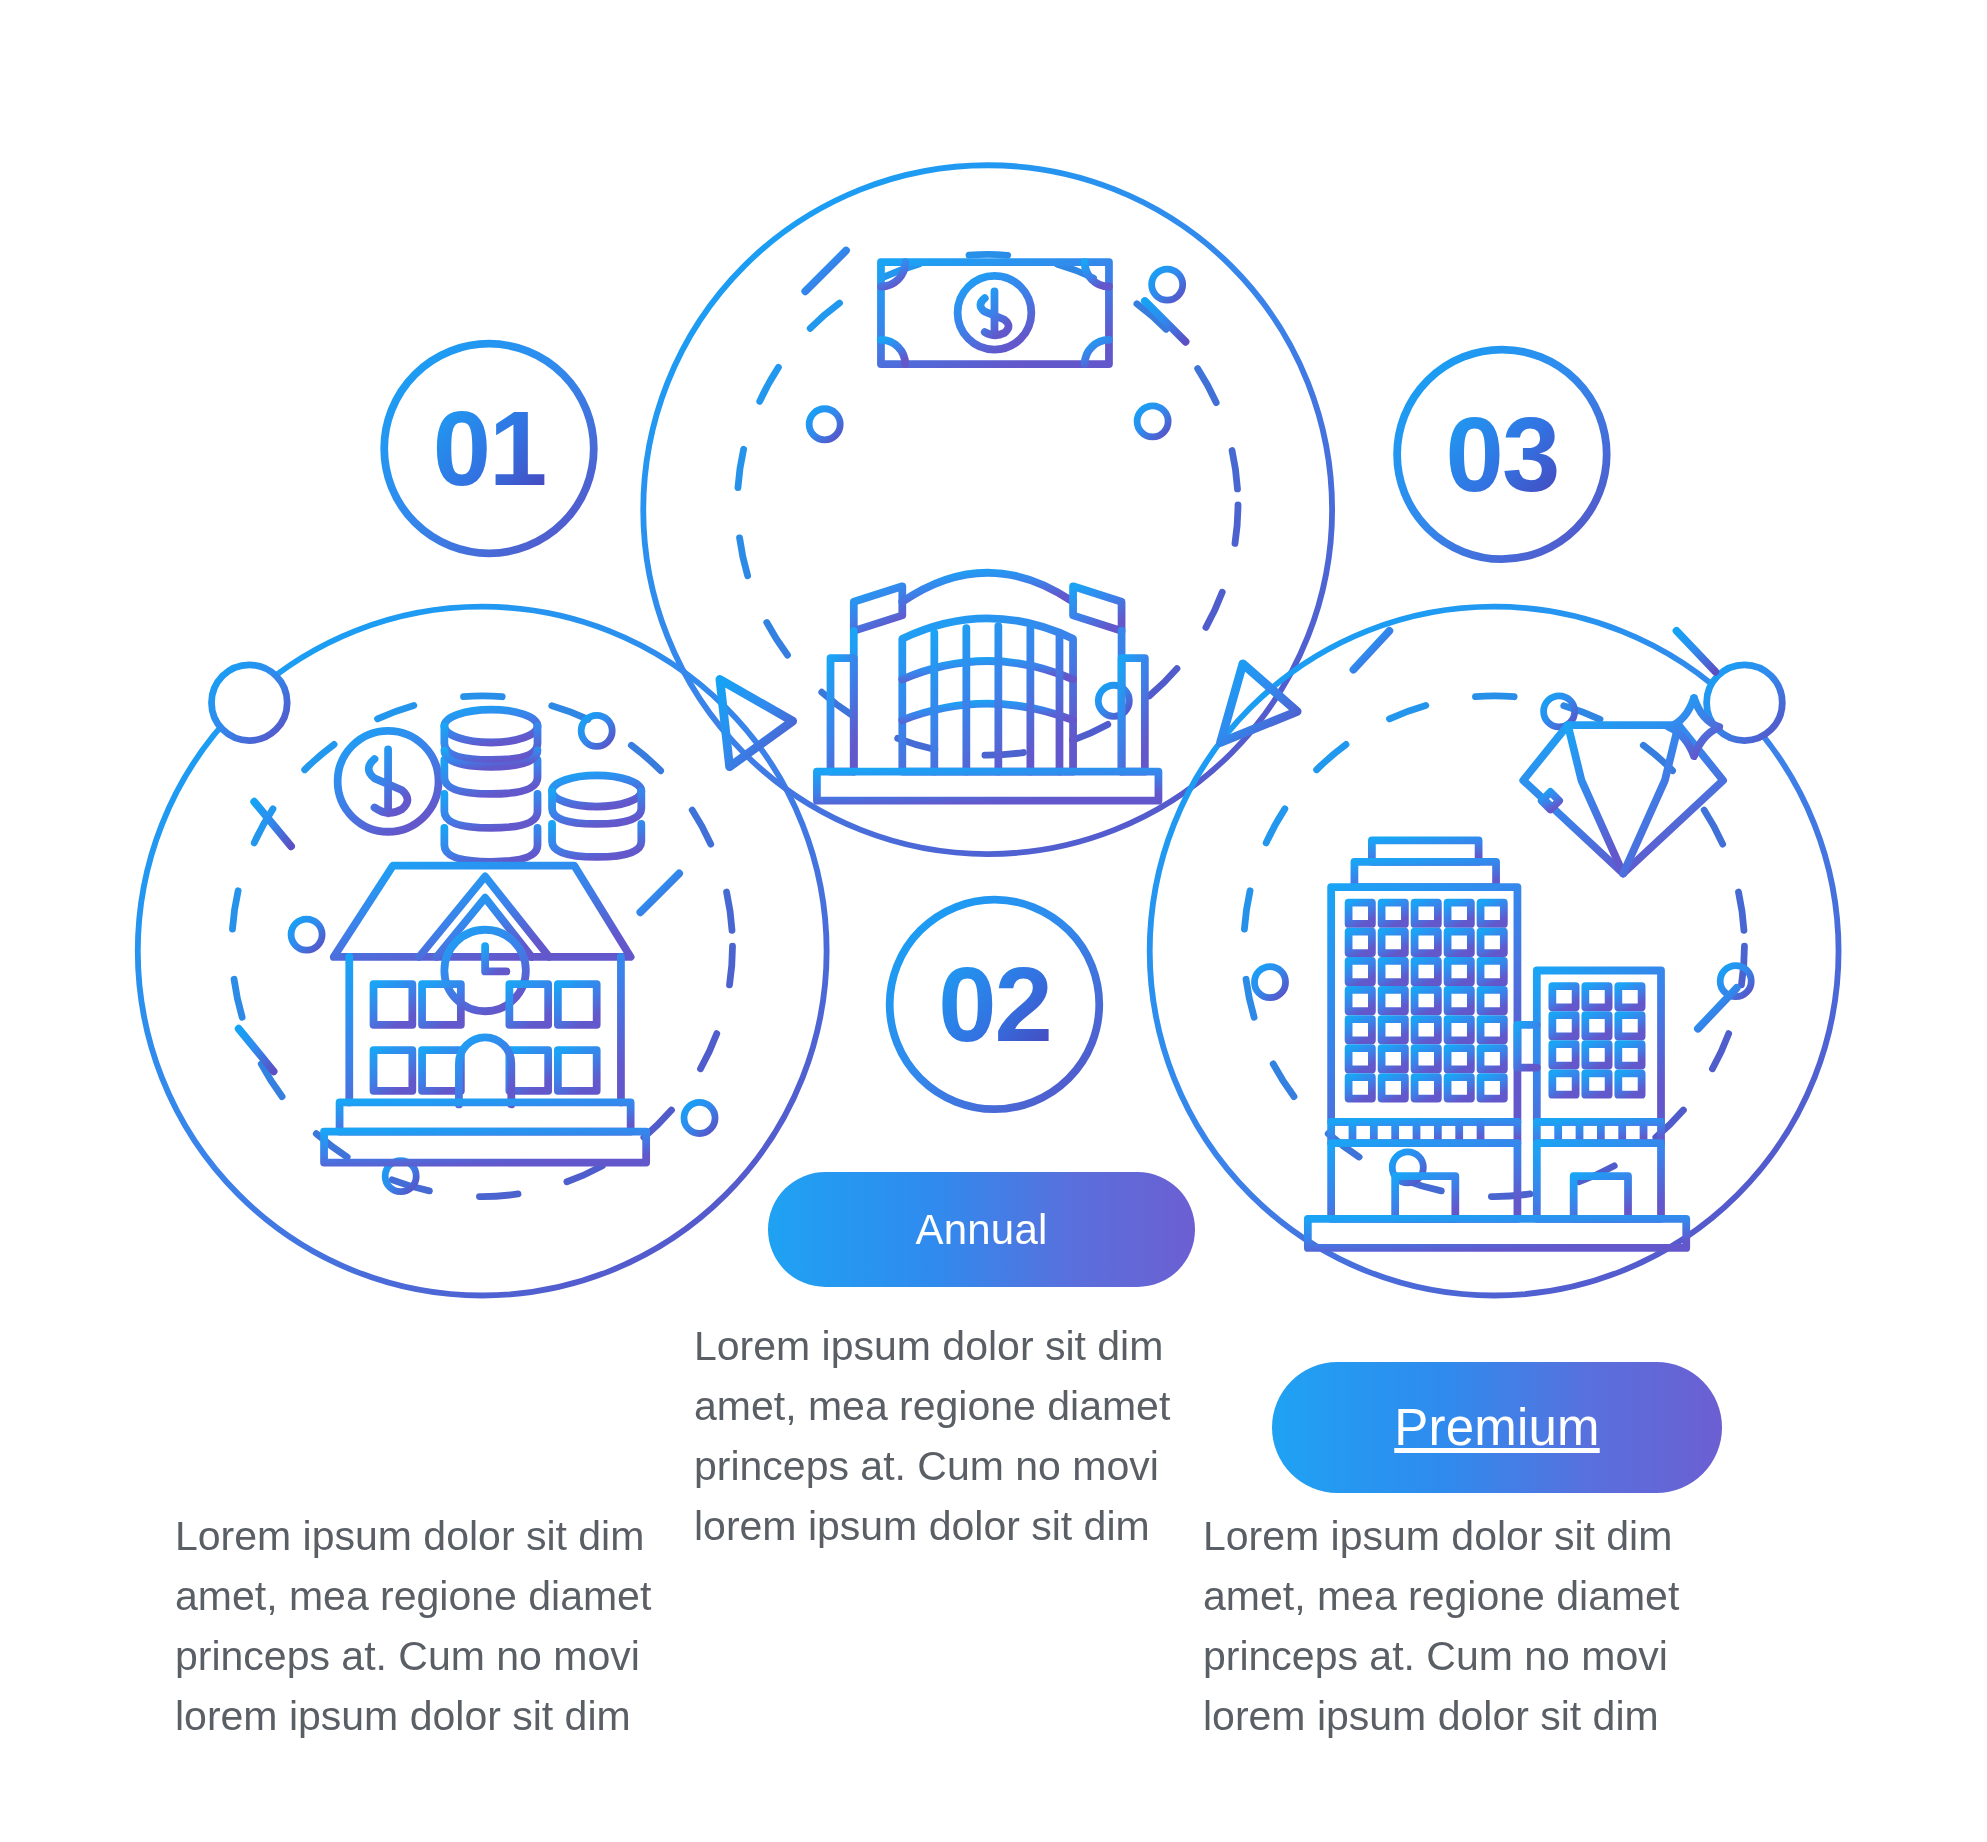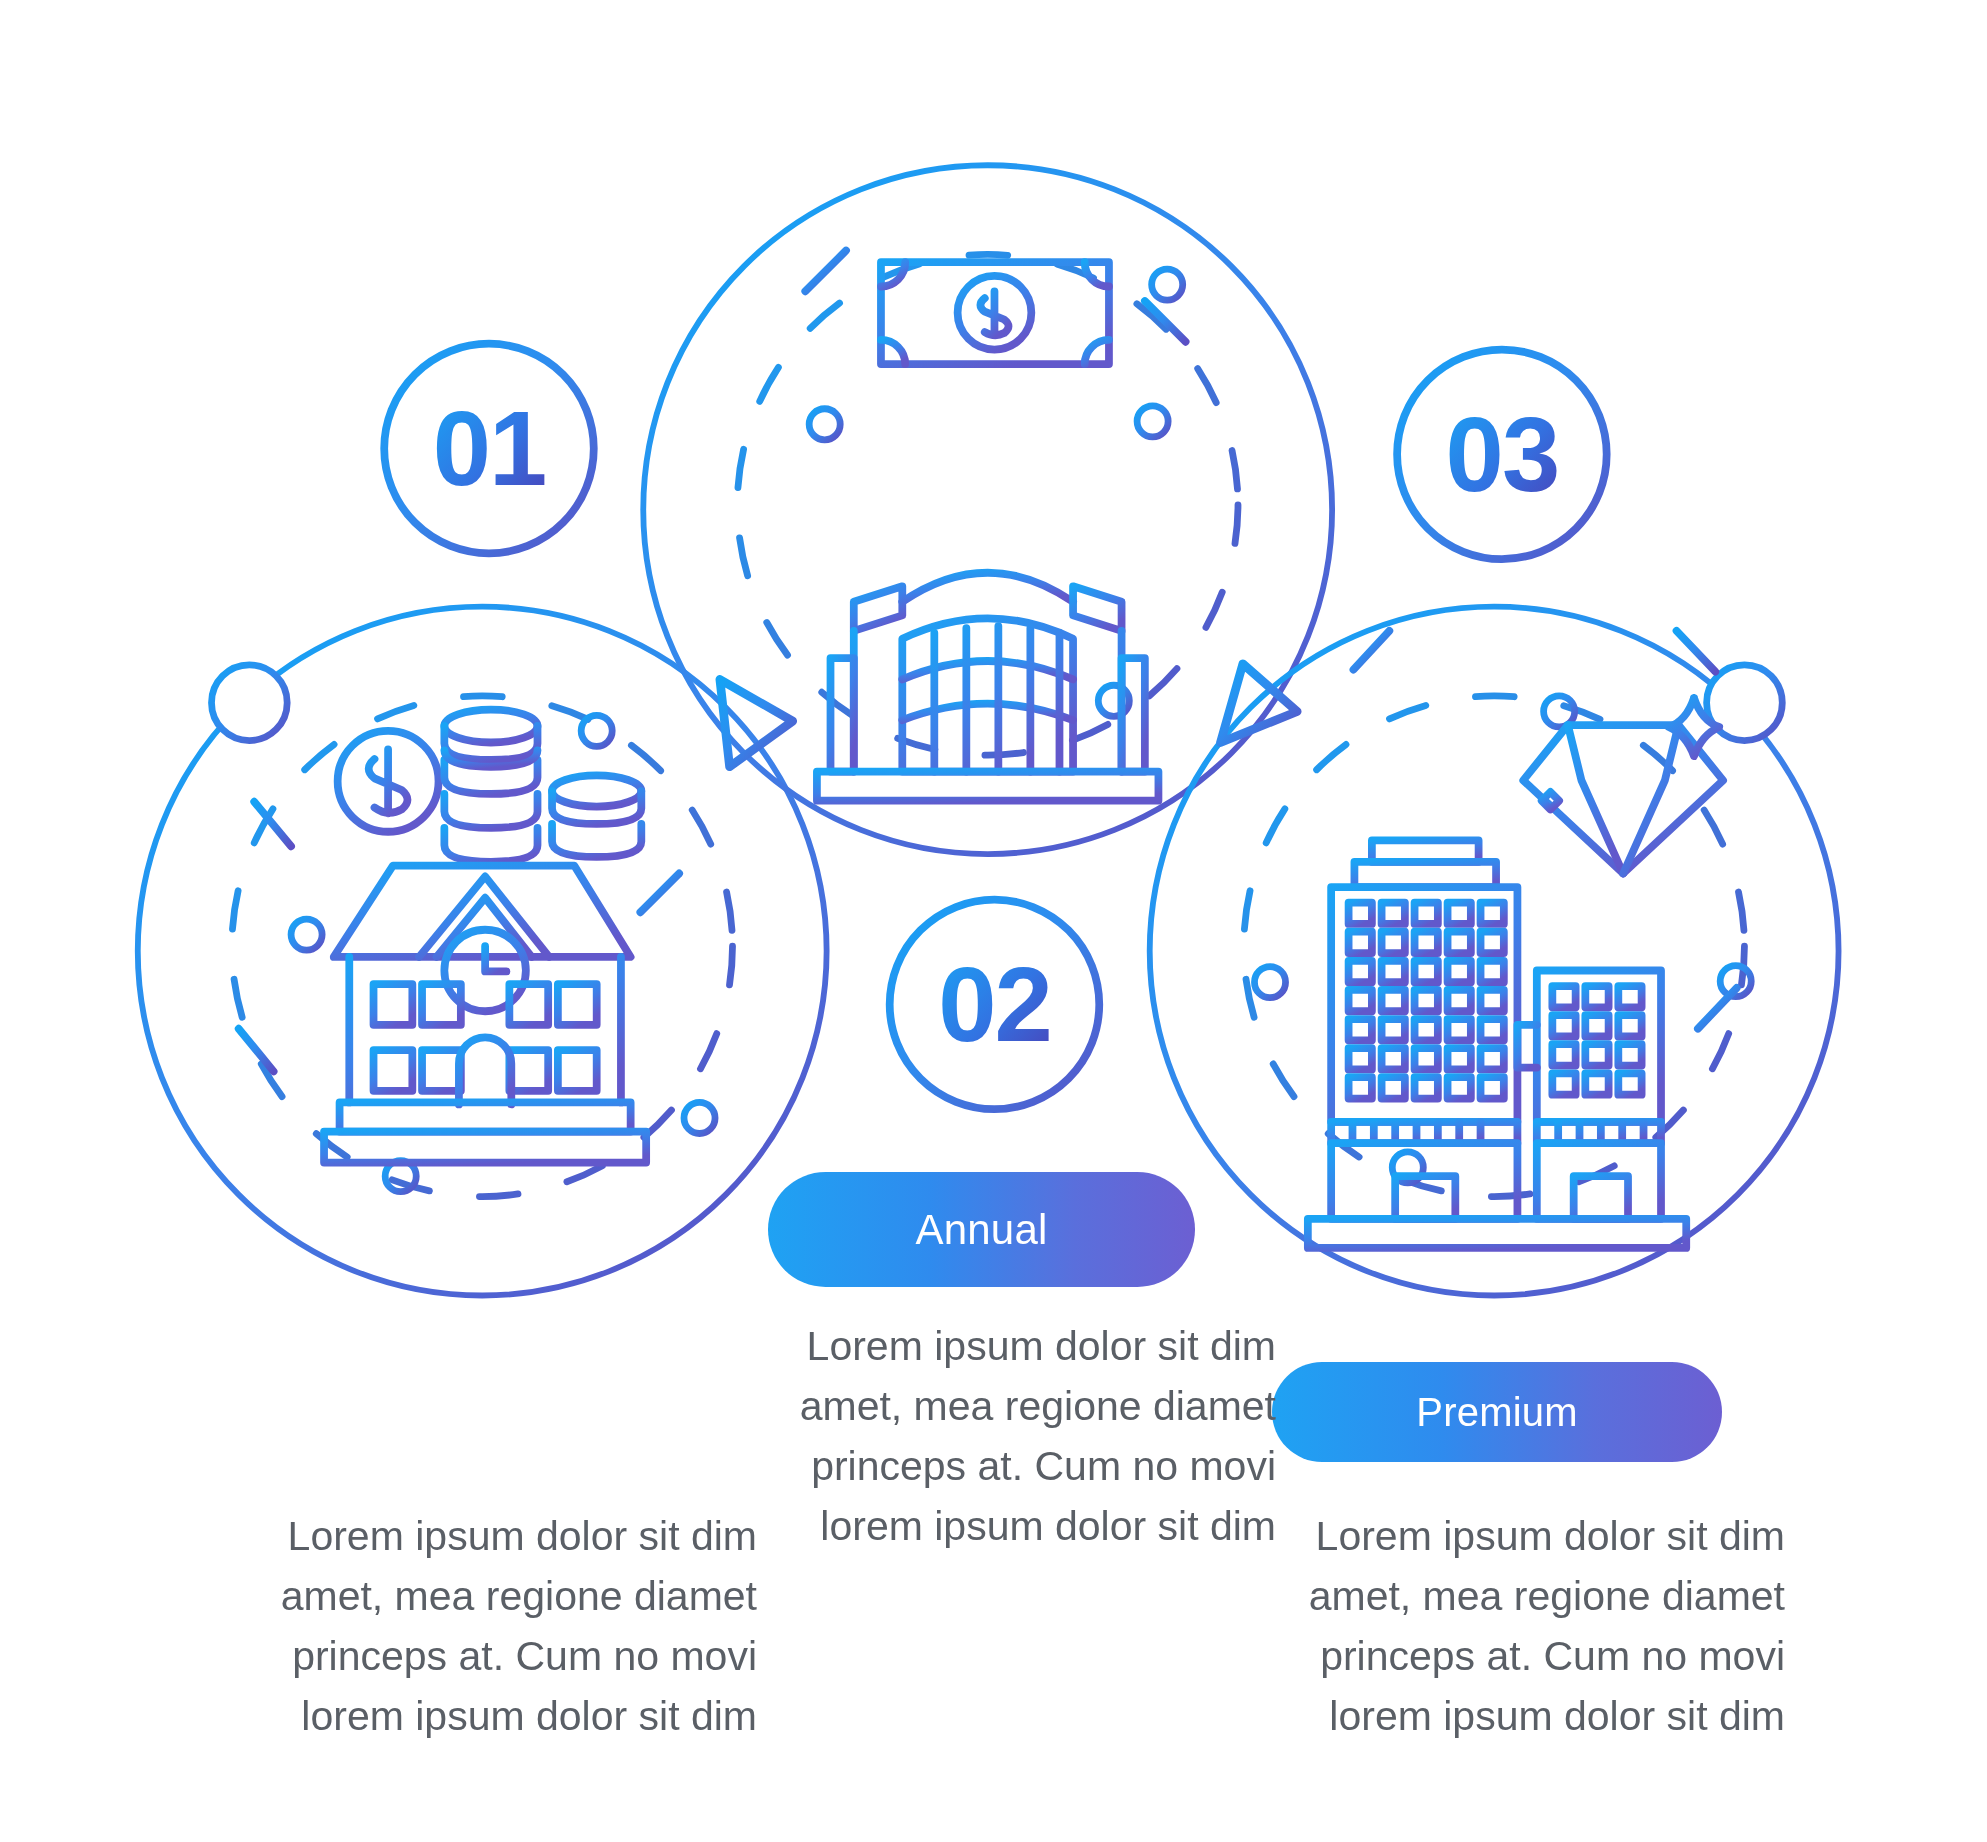--- a/index.html
+++ b/index.html
@@ -15,27 +15,27 @@
     position:absolute;display:flex;align-items:center;justify-content:center;
     border-radius:969px;color:#ffffff;
     font-family:"Liberation Sans", sans-serif;
     font-weight:400;letter-spacing:0.2px;
     box-sizing:border-box;
   }
   .pill-monthly{left:250px;top:1362px;width:430px;height:115px;font-size:51px;
     background:linear-gradient(90deg,#1fa2f3 0%,#2f8bee 38%,#5a6fdc 72%,#6c5fd2 100%);}
   .pill-annual{left:768px;top:1172px;width:427px;height:115px;font-size:42px;
     background:linear-gradient(90deg,#1fa2f3 0%,#2f8bee 38%,#5a6fdc 72%,#6c5fd2 100%);}
-  .pill-premium{left:1272px;top:1362px;width:450px;height:100px;font-size:40px;
-    background:linear-gradient(90deg,#1fa2f3 0%,#2f8bee 38%,#5a6fdc 72%,#6c5fd2 100%);}
+  .pill-premium{left:1272px;top:1362px;width:450px;height:131px;font-size:51px;
+    background:linear-gradient(90deg,#1fa2f3 0%,#2f8bee 38%,#5a6fdc 72%,#6c5fd2 100%);text-decoration:underline;}
 
   
   .body-text{
     position:absolute;color:#5a5f66;font-size:41px;line-height:60px;
-    font-family:"Liberation Sans", sans-serif;text-align:right;white-space:pre-line;
+    font-family:"Liberation Sans", sans-serif;text-align:left;white-space:pre-line;
   }
   .bt-monthly{left:175px;top:1506px;width:582px;}
   .bt-annual {left:694px;top:1316px;width:582px;}
   .bt-premium{left:1203px;top:1506px;width:582px;}
 </style>
 </head>
 <body>
 
 <div id="stage">
 

